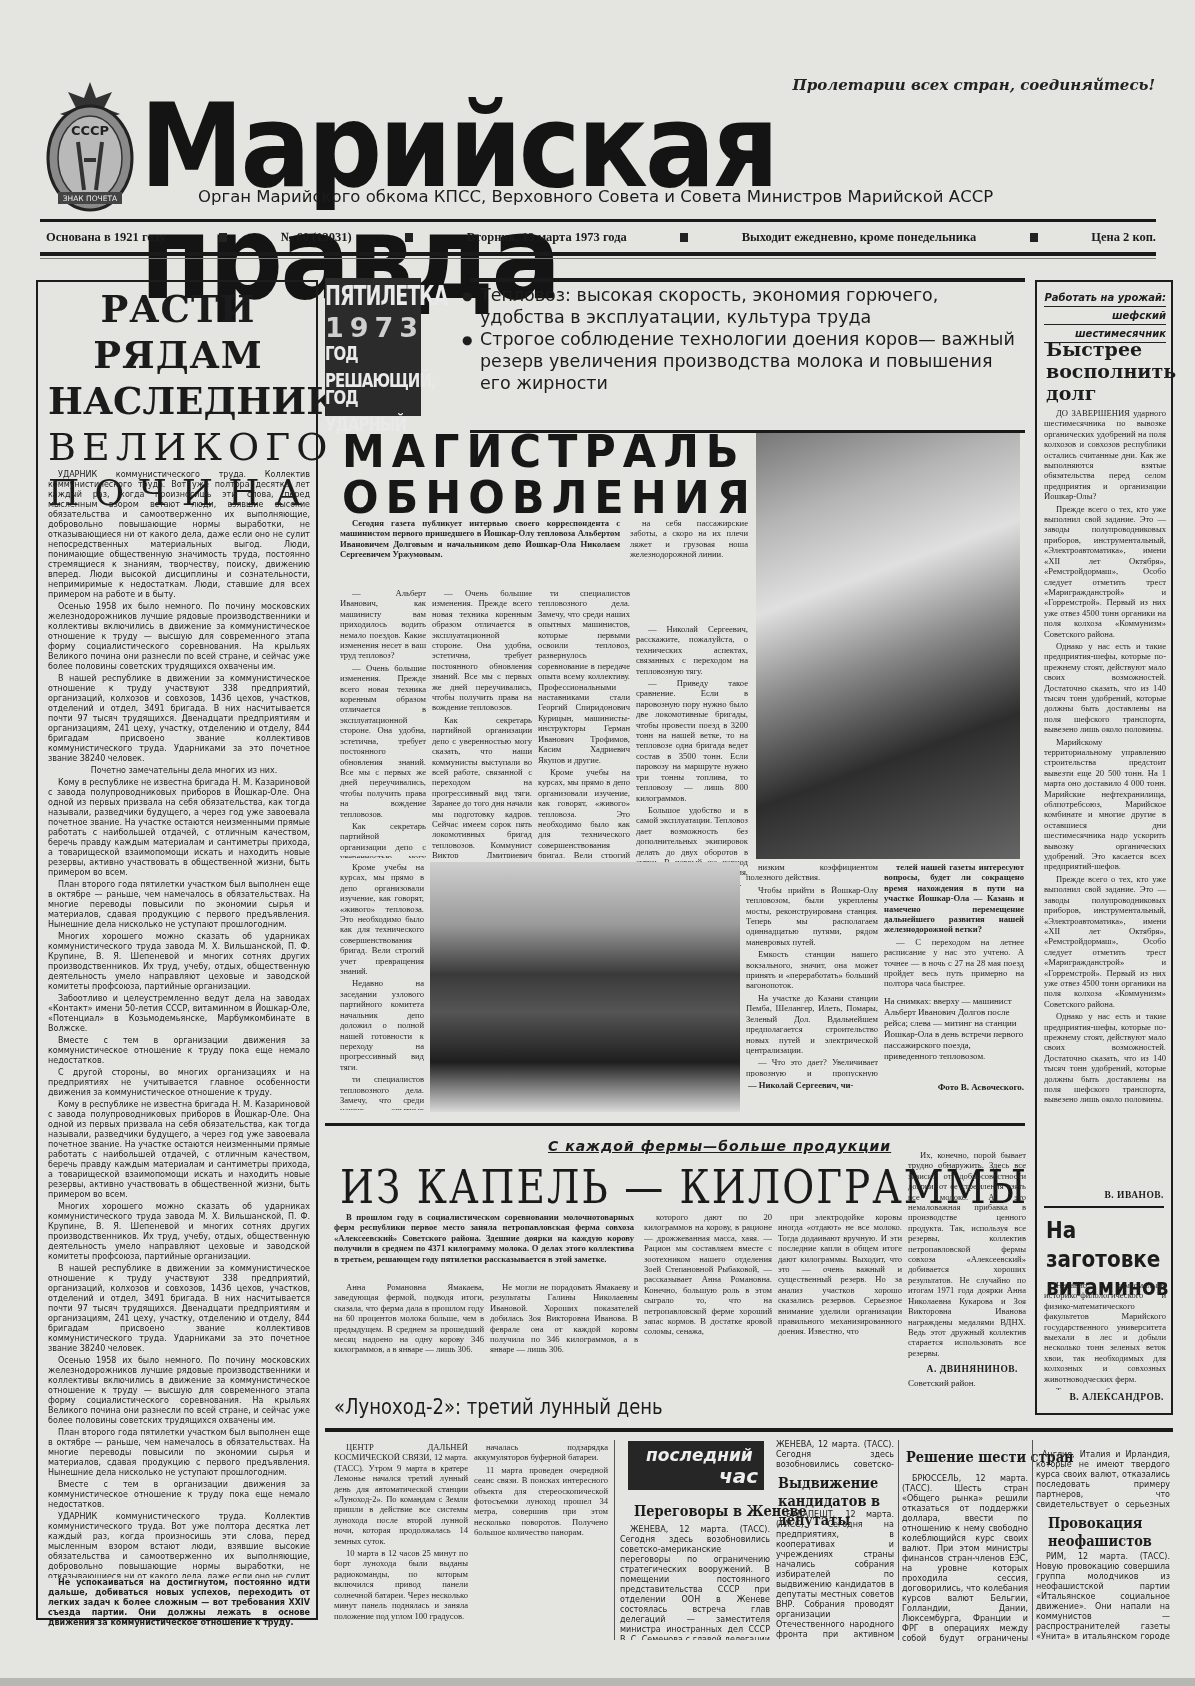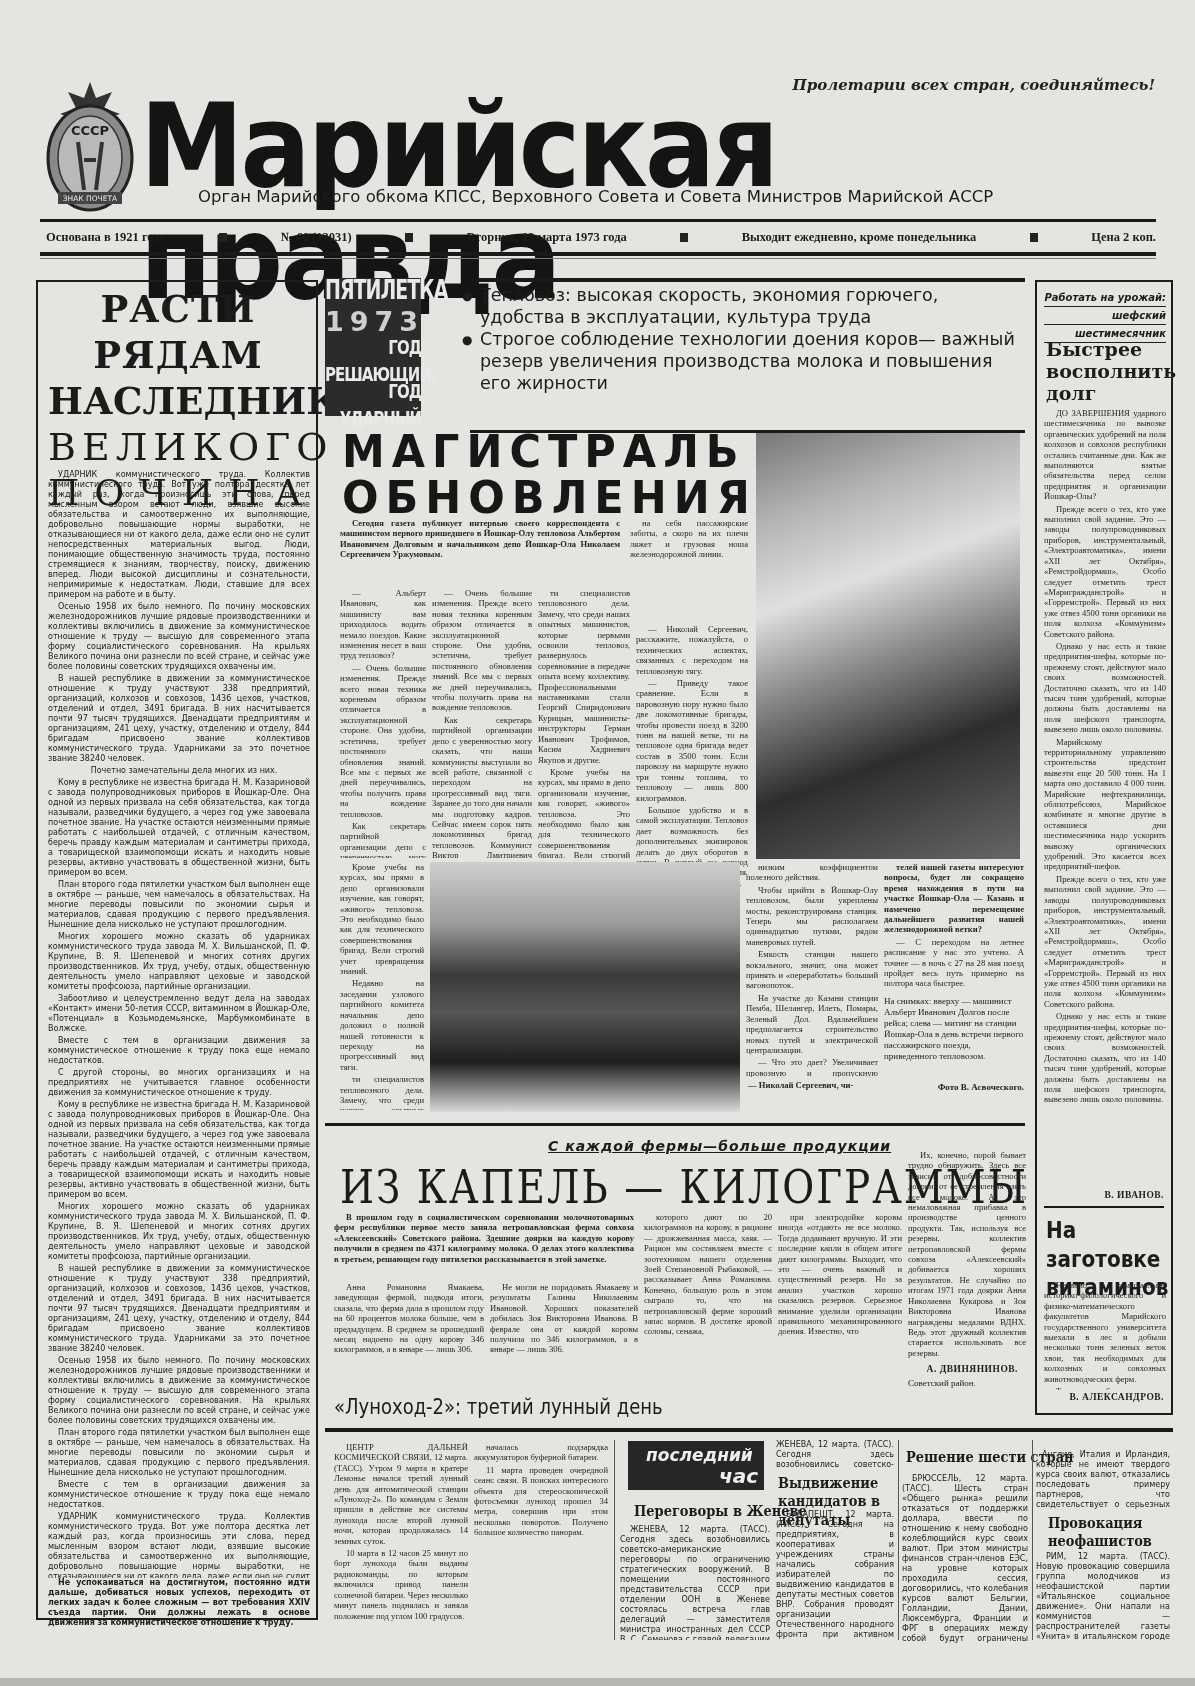--- a/index.html
+++ b/index.html
@@ -26,21 +26,21 @@
   .emblem { left: 40px; top: 80px; width: 100px; height: 135px; }
   .info-bar { left: 46px; top: 226px; width: 1110px; height: 22px; display: flex; justify-content: space-between; align-items: center; font-family: "Liberation Serif", serif; font-size: 12.5px; font-weight: bold; }
   .info-bar .sq { width: 8px; height: 9px; background: #222; display: inline-block; }
 
   
   .left-box { left: 36px; top: 280px; width: 282px; height: 1340px; border: 2px solid #1d1d1d; }
   .left-head { left: 48px; top: 286px; width: 260px; text-align: center; font-family: "DejaVu Serif", serif; font-weight: bold; color: #1b1b1b; }
   .left-head div { line-height: 46px; }
 
   
-  .badge { left: 325px; top: 278px; width: 96px; height: 138px; background: #2b2b2b; color: #e9e9e9; font-family: "DejaVu Sans", sans-serif; font-weight: bold; text-align: right; }
+  .badge { left: 325px; top: 278px; width: 96px; height: 138px; background: #2b2b2b; color: #e9e9e9; font-family: "DejaVu Sans", sans-serif; font-weight: bold; text-align: left; padding-top: 6px; }
   .badge .b1 { font-size: 19px; letter-spacing: -1px; transform: scaleY(1.4); }
   .badge .b2 { font-size: 27px; letter-spacing: 6px; margin-top: 6px; color: #cfcfcf; }
   .badge .b3 { font-size: 15px; letter-spacing: -1px; margin-top: 4px; transform: scaleY(1.35); line-height: 20px; }
 
   .bullets { left: 480px; top: 284px; width: 545px; font-family: "DejaVu Sans", sans-serif; font-size: 17.5px; line-height: 22px; color: #1d1d1d; }
   .bullets li { list-style: none; position: relative; padding-left: 0; }
   .bullets li::before { content: "●"; position: absolute; left: -18px; font-size: 12px; top: 1px; }
 
   
   .mag-head { left: 342px; top: 430px; font-family: "DejaVu Sans", sans-serif; font-weight: bold; font-size: 43px; letter-spacing: 7px; line-height: 44px; color: #171717; transform: scaleY(1.05); }

